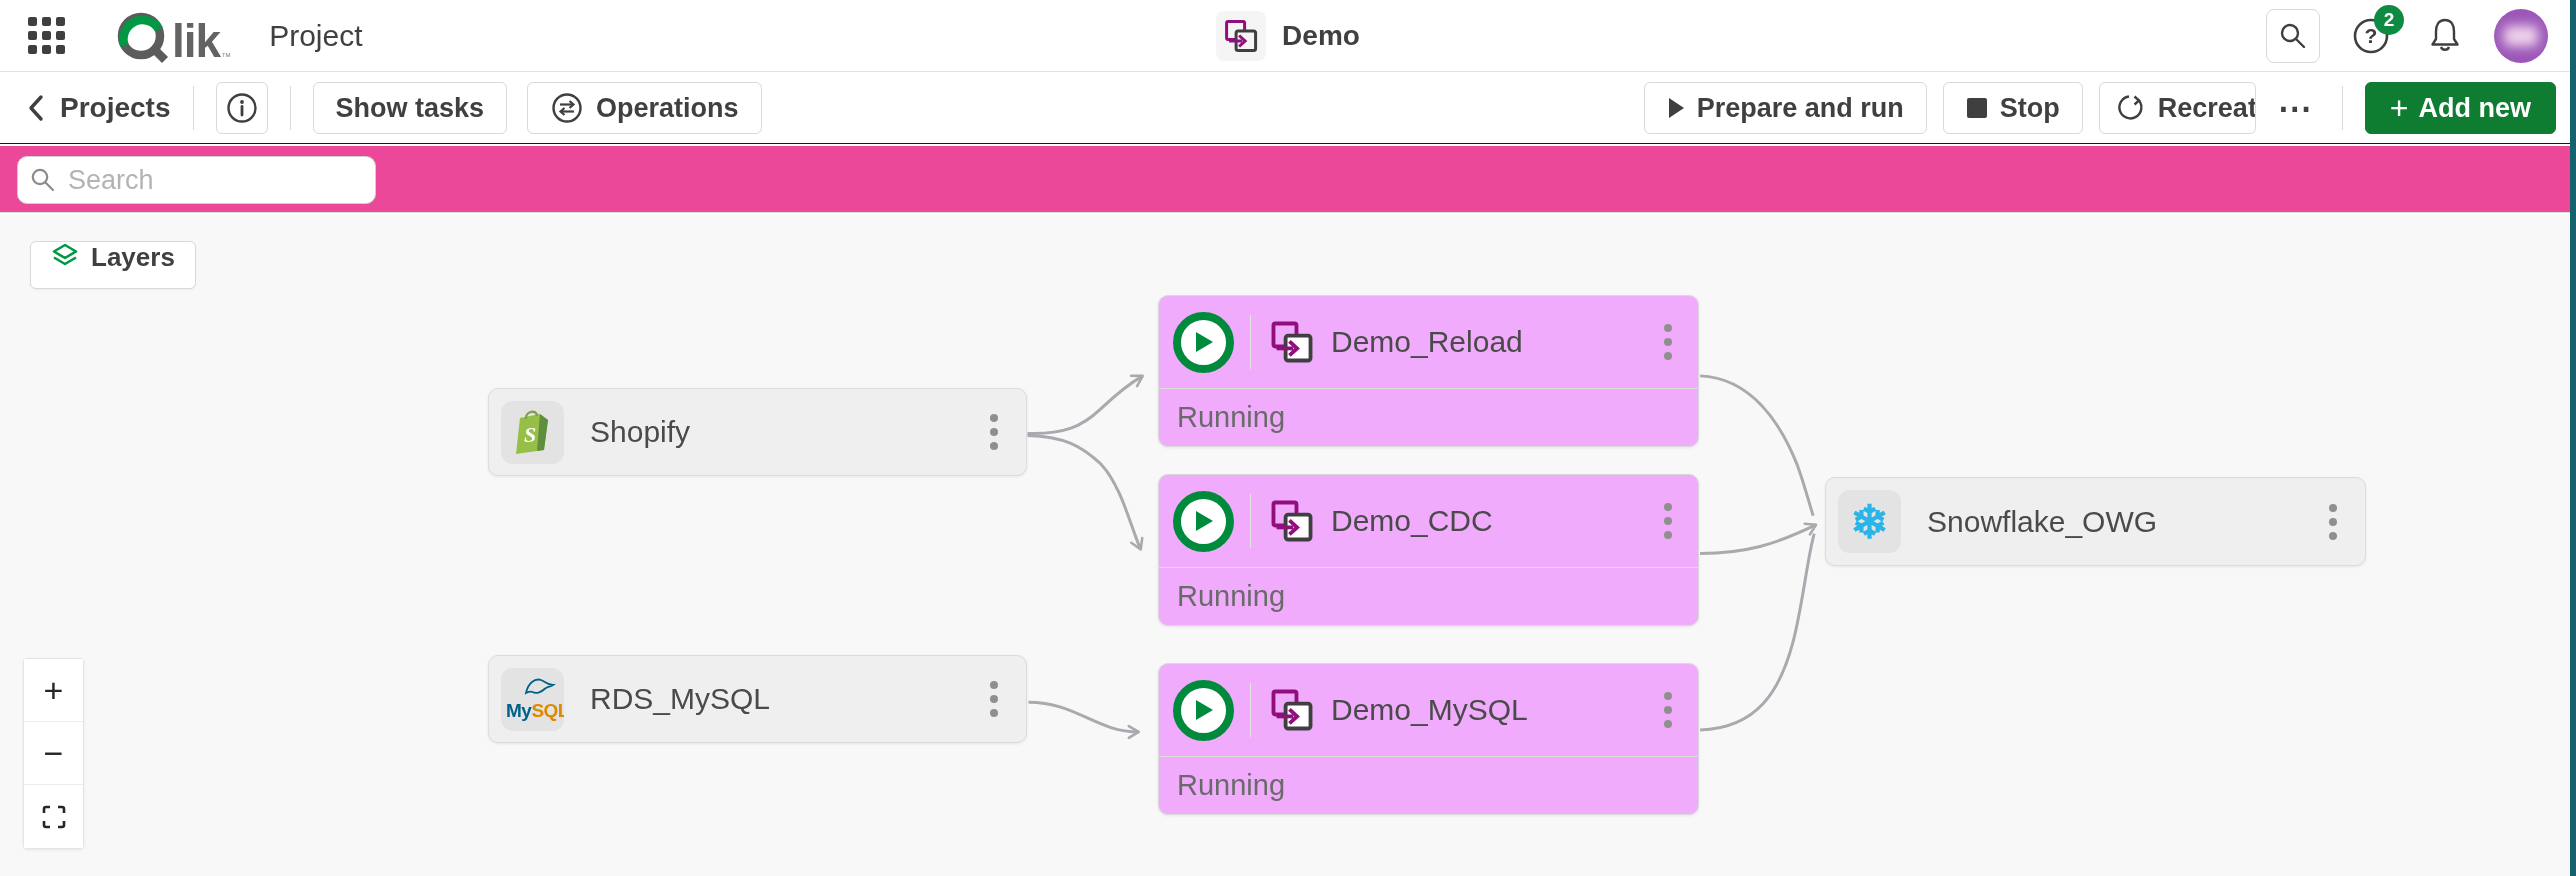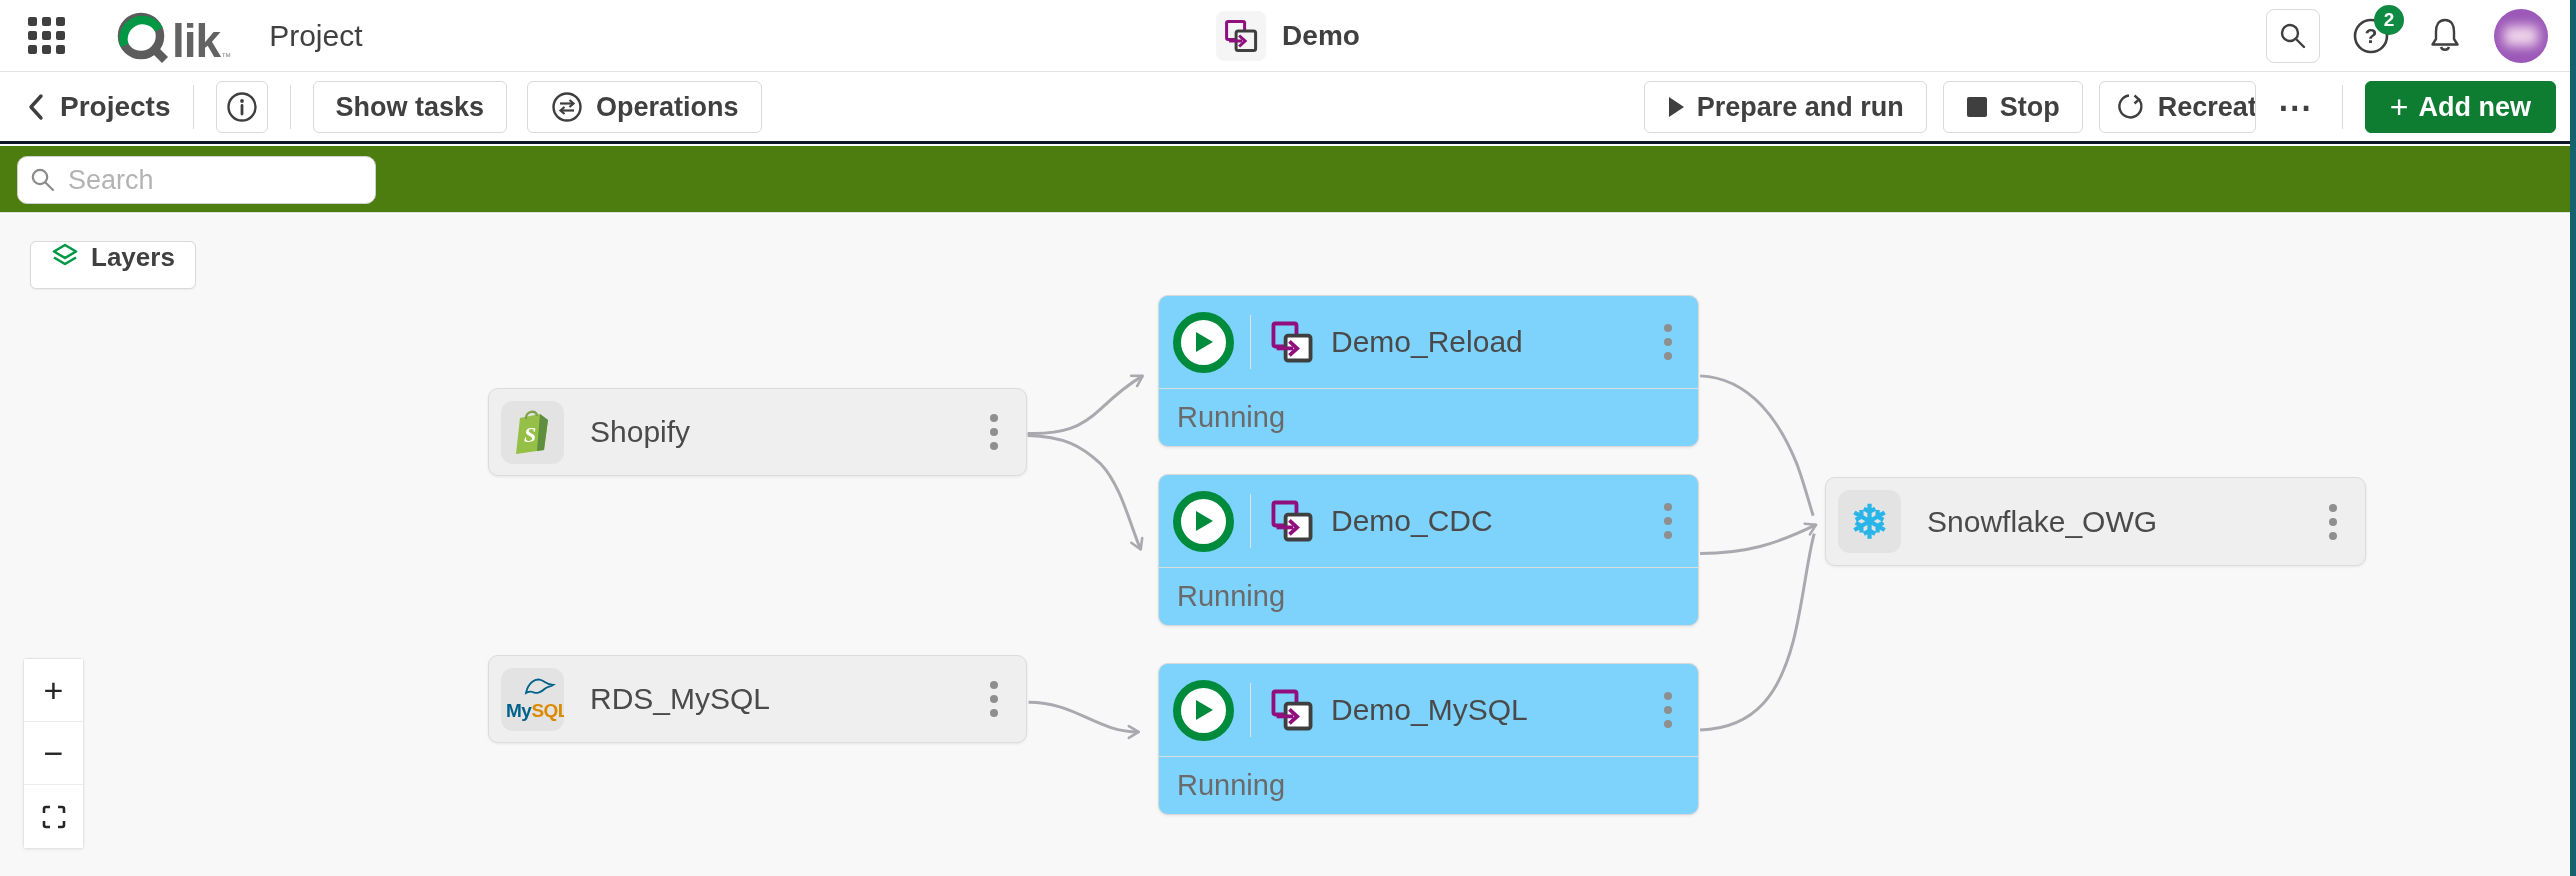--- a/index.html
+++ b/index.html
@@ -35,39 +35,39 @@
   .help-badge { position:absolute; top:-4px; right:-8px; width:30px; height:30px; border-radius:50%;
                 background:#0f8a43; color:#fff; font-size:19px; font-weight:700;
                 display:flex; align-items:center; justify-content:center; }
   .bell-wrap { width:46px; height:54px; display:flex; align-items:center; justify-content:center; cursor:pointer; }
   .avatar { width:54px; height:54px; border-radius:50%; background:#9b58b8; position:relative; cursor:pointer; overflow:hidden; }
   .avatar-blur { position:absolute; left:10px; top:17px; width:34px; height:20px; border-radius:4px;
                  background:rgba(255,235,245,.85); filter:blur(6px); }
 
   
   .toolbar { position:absolute; top:73px; left:0; width:2576px; height:71px; background:#fff;
-             border-bottom:3px solid #0f172a; display:flex; align-items:center; }
+             border-bottom:1px solid #0f172a; display:flex; align-items:center; }
   .tb-left { display:flex; align-items:center; padding-left:26px; flex:1; }
   .tb-right { display:flex; align-items:center; gap:16px; margin-right:20px; }
   .btn { height:52px; background:#fff; border:1px solid #d9d9d9; border-radius:6px;
          display:flex; align-items:center; justify-content:center; gap:12px;
          font-family:"Liberation Sans",sans-serif; font-size:27px; font-weight:700; color:#404040;
          padding:12px 22px; cursor:pointer; white-space:nowrap; }
   .btn-plain { border:none; background:transparent; padding:0 6px; }
   .back-btn { display:flex; align-items:center; gap:14px; background:transparent; border:none;
               font-size:28px; font-weight:700; color:#404040; cursor:pointer; }
   .v-div { width:1px; height:44px; background:#d9d9d9; margin:0 22px; }
   .icon-only-btn { width:52px; height:52px; padding:0; }
   .btn-recreate { width:157px; overflow:hidden; justify-content:flex-start; padding:0 0 0 16px; }
   .btn-green { background:#0e7d32; border:1px solid #0e7d32; color:#fff; gap:10px; padding:0 24px; }
   .plus-glyph { font-size:32px; font-weight:400; line-height:1; }
   .more-glyph { font-size:34px; font-weight:700; color:#3f3f3f; letter-spacing:2px; line-height:1; }
 
   
-  .searchbar { position:absolute; top:146px; left:0; width:2576px; height:67px; background:#4d7c0f;
+  .searchbar { position:absolute; top:146px; left:0; width:2576px; height:67px; background:#ec4899;
                border-bottom:1px solid #dcdcdc; }
   .search-wrap { position:absolute; left:17px; top:10px; width:359px; height:48px;
                  border:1px solid #cfcfcf; border-radius:10px; background:#fff;
                  display:flex; align-items:center; padding-left:12px; gap:12px; }
   .search-input { border:none; outline:none; flex:1; font-size:27px; color:#404040; background:transparent;
                   font-family:"Liberation Sans",sans-serif; min-width:0; }
   .search-input::placeholder { color:#b3b3b3; }
 
   
   .canvas { position:absolute; top:214px; left:0; width:2576px; height:663px; background:#f8f8f8; }
@@ -81,21 +81,21 @@
   .node { position:absolute; border-radius:10px; display:flex; align-items:center;
           box-shadow:0 1px 3px rgba(0,0,0,.08); cursor:pointer; }
   .node-endpoint { width:539px; height:88px; background:#efefef; border:1px solid #dcdcdc; padding:0 20px 0 12px; }
   .node-tile { width:63px; height:63px; background:#e3e3e3; border-radius:12px; flex:none;
                display:flex; align-items:center; justify-content:center; position:relative; overflow:hidden; }
   .node-label { font-size:30px; color:#4a4a4a; margin-left:26px; }
   .kebab { margin-left:auto; display:flex; flex-direction:column; gap:6px; padding:8px; cursor:pointer;
            background:transparent; border:none; }
   .kebab i { width:8px; height:8px; border-radius:50%; background:#8f8f8f; }
 
-  .node-task { width:541px; height:152px; background:#7dd3fc; border:1px solid #d9d9d9;
+  .node-task { width:541px; height:152px; background:#f0abfc; border:1px solid #d9d9d9;
                flex-direction:column; align-items:stretch; }
   .task-top { height:92px; display:flex; align-items:center; padding:0 18px 0 14px; }
   .task-status { height:58px; border-top:1px solid #dcdcdc; display:flex; align-items:center;
                  padding-left:18px; font-size:29px; color:#6a6a6a;text-align:center; }
   .play-btn { width:61px; height:61px; border-radius:50%; border:8px solid #008a3c; background:#fff;
               display:flex; align-items:center; justify-content:center; cursor:pointer; flex:none; padding:0; }
   .task-div { width:1px; height:54px; background:#e3e3e3; margin:0 18px 0 16px; flex:none; }
   .task-label { font-size:30px; color:#4a4a4a; margin-left:16px; }
 
   .snow-glyph { font-size:46px; color:#29b5e8; -webkit-text-stroke:1.5px #29b5e8; line-height:1; }

